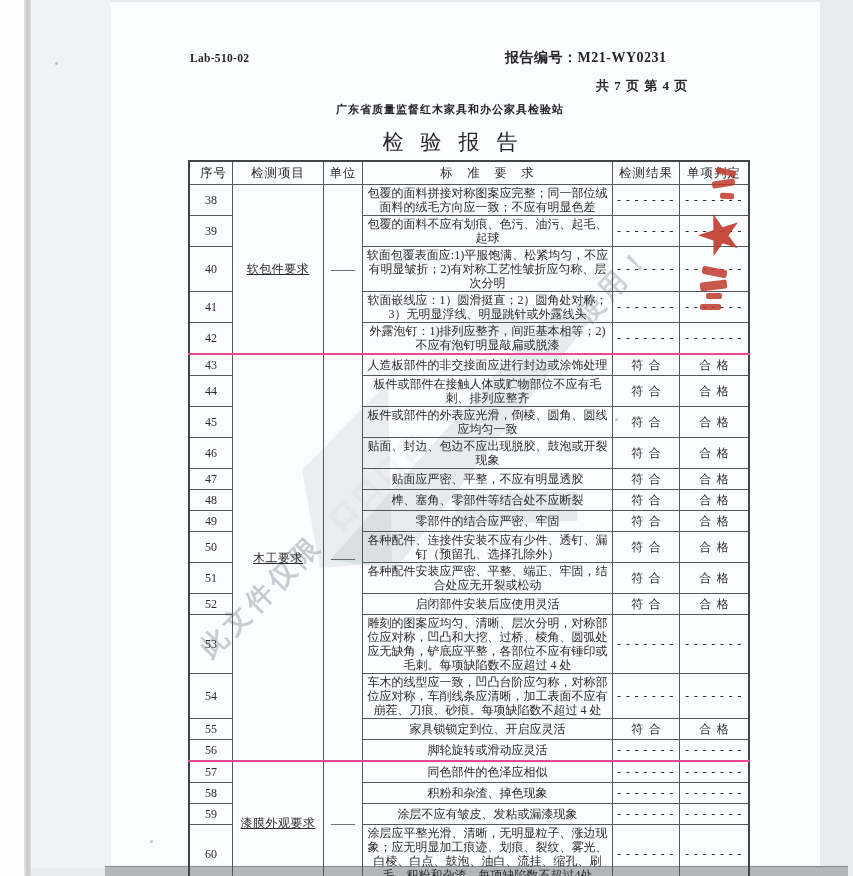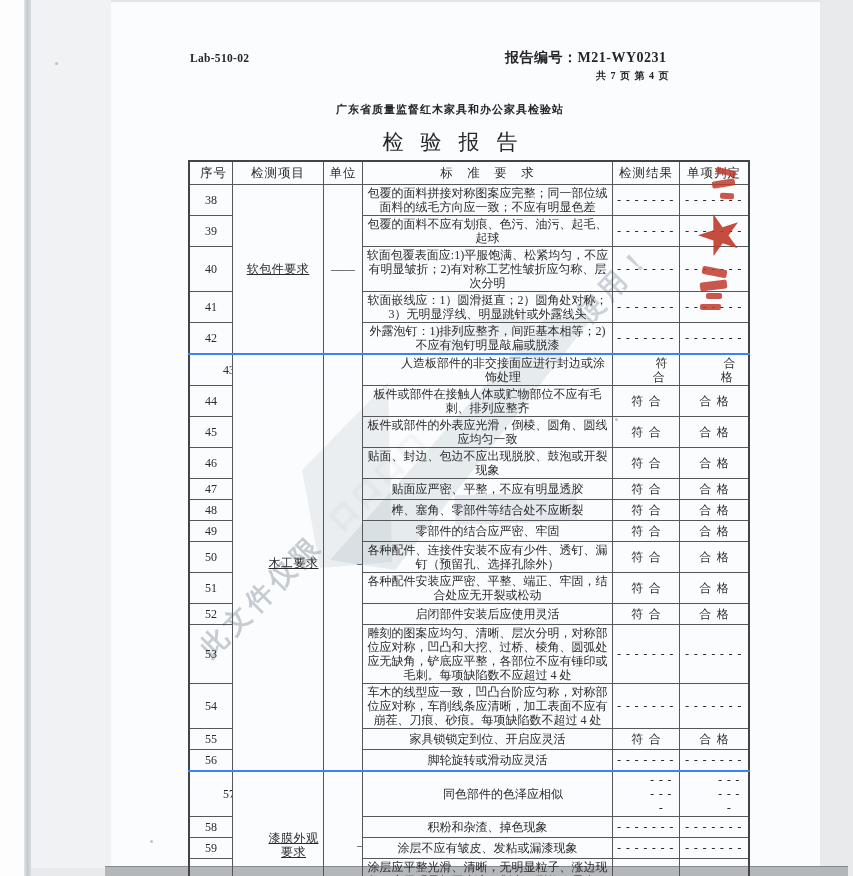--- a/index.html
+++ b/index.html
@@ -15,21 +15,21 @@
     background:linear-gradient(90deg,#e2e4e6,#c6c9cc,#dadcde);}
   .under-page{position:absolute;left:31px;top:0;width:80px;height:868px;background:#f1f2f4;}
   .sheet{position:absolute;left:111px;top:0;width:709px;height:866px;background:#fbfcfd;
     border-top:2px solid #e3e5e7;}
   .right-bg{position:absolute;left:820px;top:0;width:33px;height:876px;background:#e9eaec;}
   .bottom-band{position:absolute;left:105px;top:866px;width:743px;height:10px;
     background:#b3b7ba;border-top:1px solid #87898c;}
   
   .form-code{position:absolute;left:190px;top:52px;font-size:11.5px;font-weight:bold;letter-spacing:.3px;}
   .report-no{position:absolute;left:505px;top:49px;font-size:14px;font-weight:bold;letter-spacing:.5px;}
-  .page-info{position:absolute;left:596px;top:69px;font-size:10px;font-weight:bold;letter-spacing:1px;text-align:right;}
+  .page-info{position:absolute;left:596px;top:77px;font-size:13px;font-weight:bold;letter-spacing:1px;text-align:right;}
   .station{position:absolute;left:188px;top:102px;width:524px;text-align:center;
     font-size:11px;font-weight:bold;letter-spacing:1px;}
   .report-title{position:absolute;left:188px;top:128px;width:524px;text-align:center;
     font-size:21px;font-weight:normal;letter-spacing:17px;text-indent:17px;}
   
   table.report{position:absolute;left:188px;top:160px;width:524px;border-collapse:collapse;
     table-layout:fixed;background:transparent;}
   table.report th, table.report td{
     border:1px solid #56575a;font-weight:normal;
     font-size:12px;line-height:14px;color:#2b2b2d;
@@ -38,21 +38,21 @@
   }
   table.report{border:2px solid #434447;}
   table.report thead th{font-size:12.5px;height:20px;letter-spacing:1px;}
   td.c-no{font-size:12px;}
   td.c-item{font-size:12.5px;letter-spacing:.5px;text-decoration:underline;}
   td.c-unit{font-size:12px;color:#333;}
   td.c-req{text-align:left;padding:2px 5px;font-size:12px;height:18px;}
   td.c-res,td.c-jud{font-size:12.5px;}
   td.pass{letter-spacing:.45em;text-indent:.45em;}
   td.dash{font-size:10px;letter-spacing:1.5px;color:#3e3e40;font-family:"DejaVu Sans Mono", monospace;}
-  tr.group-start td{border-top:2px solid #3b82f6;padding-left:33px;}
+  tr.group-start td{border-top:2px solid #ec4899;}
   
   .wm-logo{position:absolute;left:280px;top:300px;width:320px;height:280px;pointer-events:none;}
   .wm-text{position:absolute;pointer-events:none;color:#8d98a4;font-weight:bold;
     font-size:27px;letter-spacing:5px;white-space:nowrap;transform-origin:left top;}
   .wm-frag-start{left:192px;top:640px;transform:rotate(-45deg);opacity:.48;}
   .wm-frag-mid{left:322px;top:512px;transform:rotate(-45deg);opacity:.12;filter:blur(1.2px);}
   .wm-frag-end{left:568px;top:306px;transform:rotate(-46deg);opacity:.42;}
   
   .stamp-bit{position:absolute;background:#c0392b;opacity:.85;border-radius:2px;}
   .stamp-star{position:absolute;left:698px;top:213px;width:44px;height:44px;background:#c0392b;opacity:.9;

